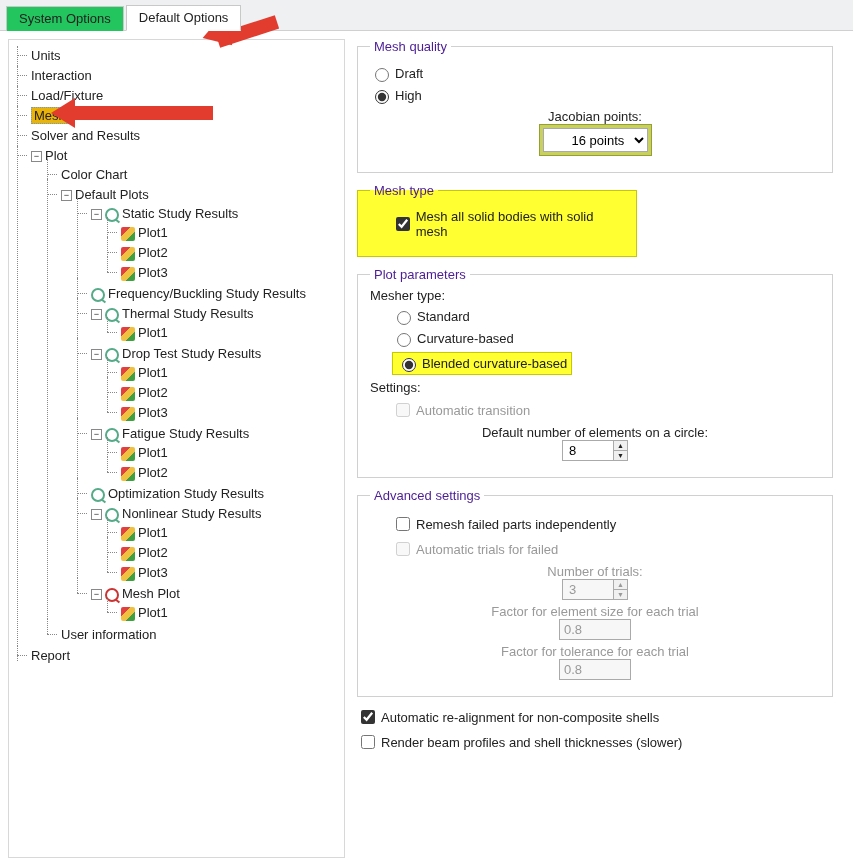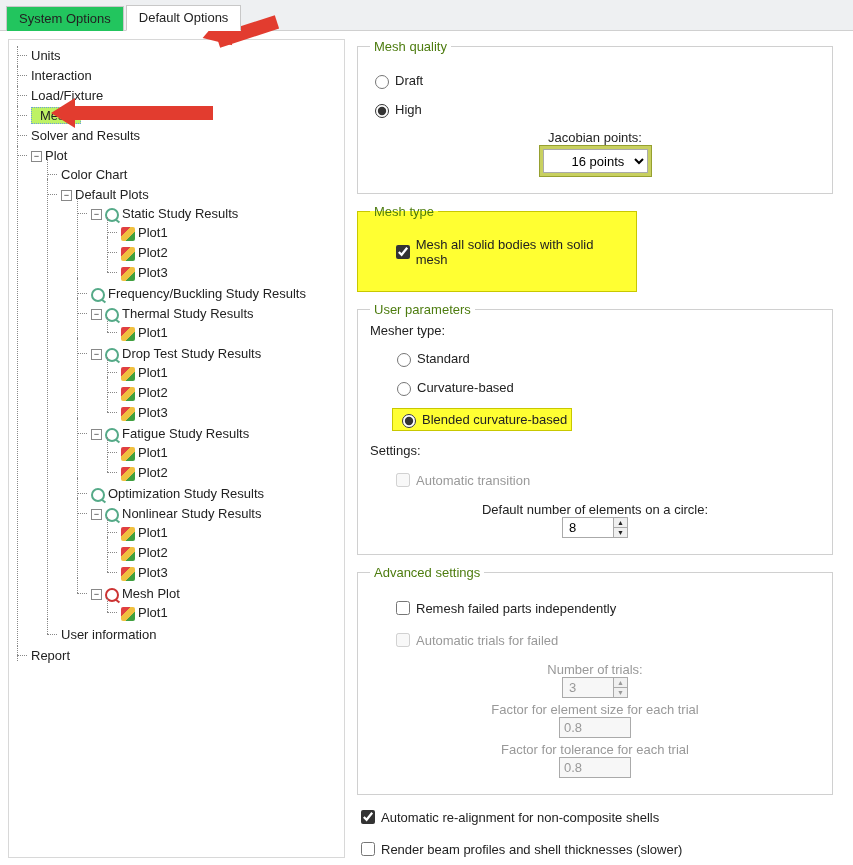--- a/index.html
+++ b/index.html
@@ -114,36 +114,36 @@
   }
   .icon-magred::after {
     content: "";
     position: absolute;
     width: 5px; height: 2px;
     background: #c33;
     bottom: -2px; right: -3px;
     transform: rotate(40deg);
   }
   .tree .selected {
-    background: #bef264;
+    background: #eab308;
     border: 1px dotted #6a9edb;
-    padding: 0 8px;
+    padding: 0 2px;
   }
   .right-pane {
     flex: 1;
     padding: 8px 20px 8px 4px;
     overflow: auto;
   }
   fieldset {
     border: 1px solid #d0d0d0;
     margin: 0 0 10px 0;
     padding: 6px 12px 12px 12px;
   }
-  legend { padding: 0 4px; font-size: 13px; color: #4d7c0f; }
-  .row { display: flex; align-items: center; margin: 12px 0; }
+  legend { padding: 0 4px; font-size: 13px; color: #4c1d95; }
+  .row { display: flex; align-items: center; margin: 5px 0; }
   .radio, .check {
     width: 14px; height: 14px;
     margin-right: 6px;
     accent-color: #333;
   }
   .indent { margin-left: 22px; }
   .field-row {
     display: flex;
     align-items: center;
     justify-content: space-between;
@@ -298,21 +298,21 @@
 
     <fieldset class="hl-yellow" style="width:280px">
       <legend>Mesh type</legend>
       <div class="row indent">
         <input type="checkbox" class="check" checked="" style="">
         <span>Mesh all solid bodies with solid mesh</span>
       </div>
     </fieldset>
 
     <fieldset>
-      <legend>User parameters</legend>
+      <legend>Plot parameters</legend>
       <div>Mesher type:</div>
       <div class="row indent">
           <input type="radio" class="radio" name="mt" style="">
           <span>Standard</span>
         </div>
       <div class="row indent">
           <input type="radio" class="radio" name="mt" style="">
           <span>Curvature-based</span>
         </div>
       <div class="row indent hl-yellow" style="padding:2px 4px;width:fit-content">

